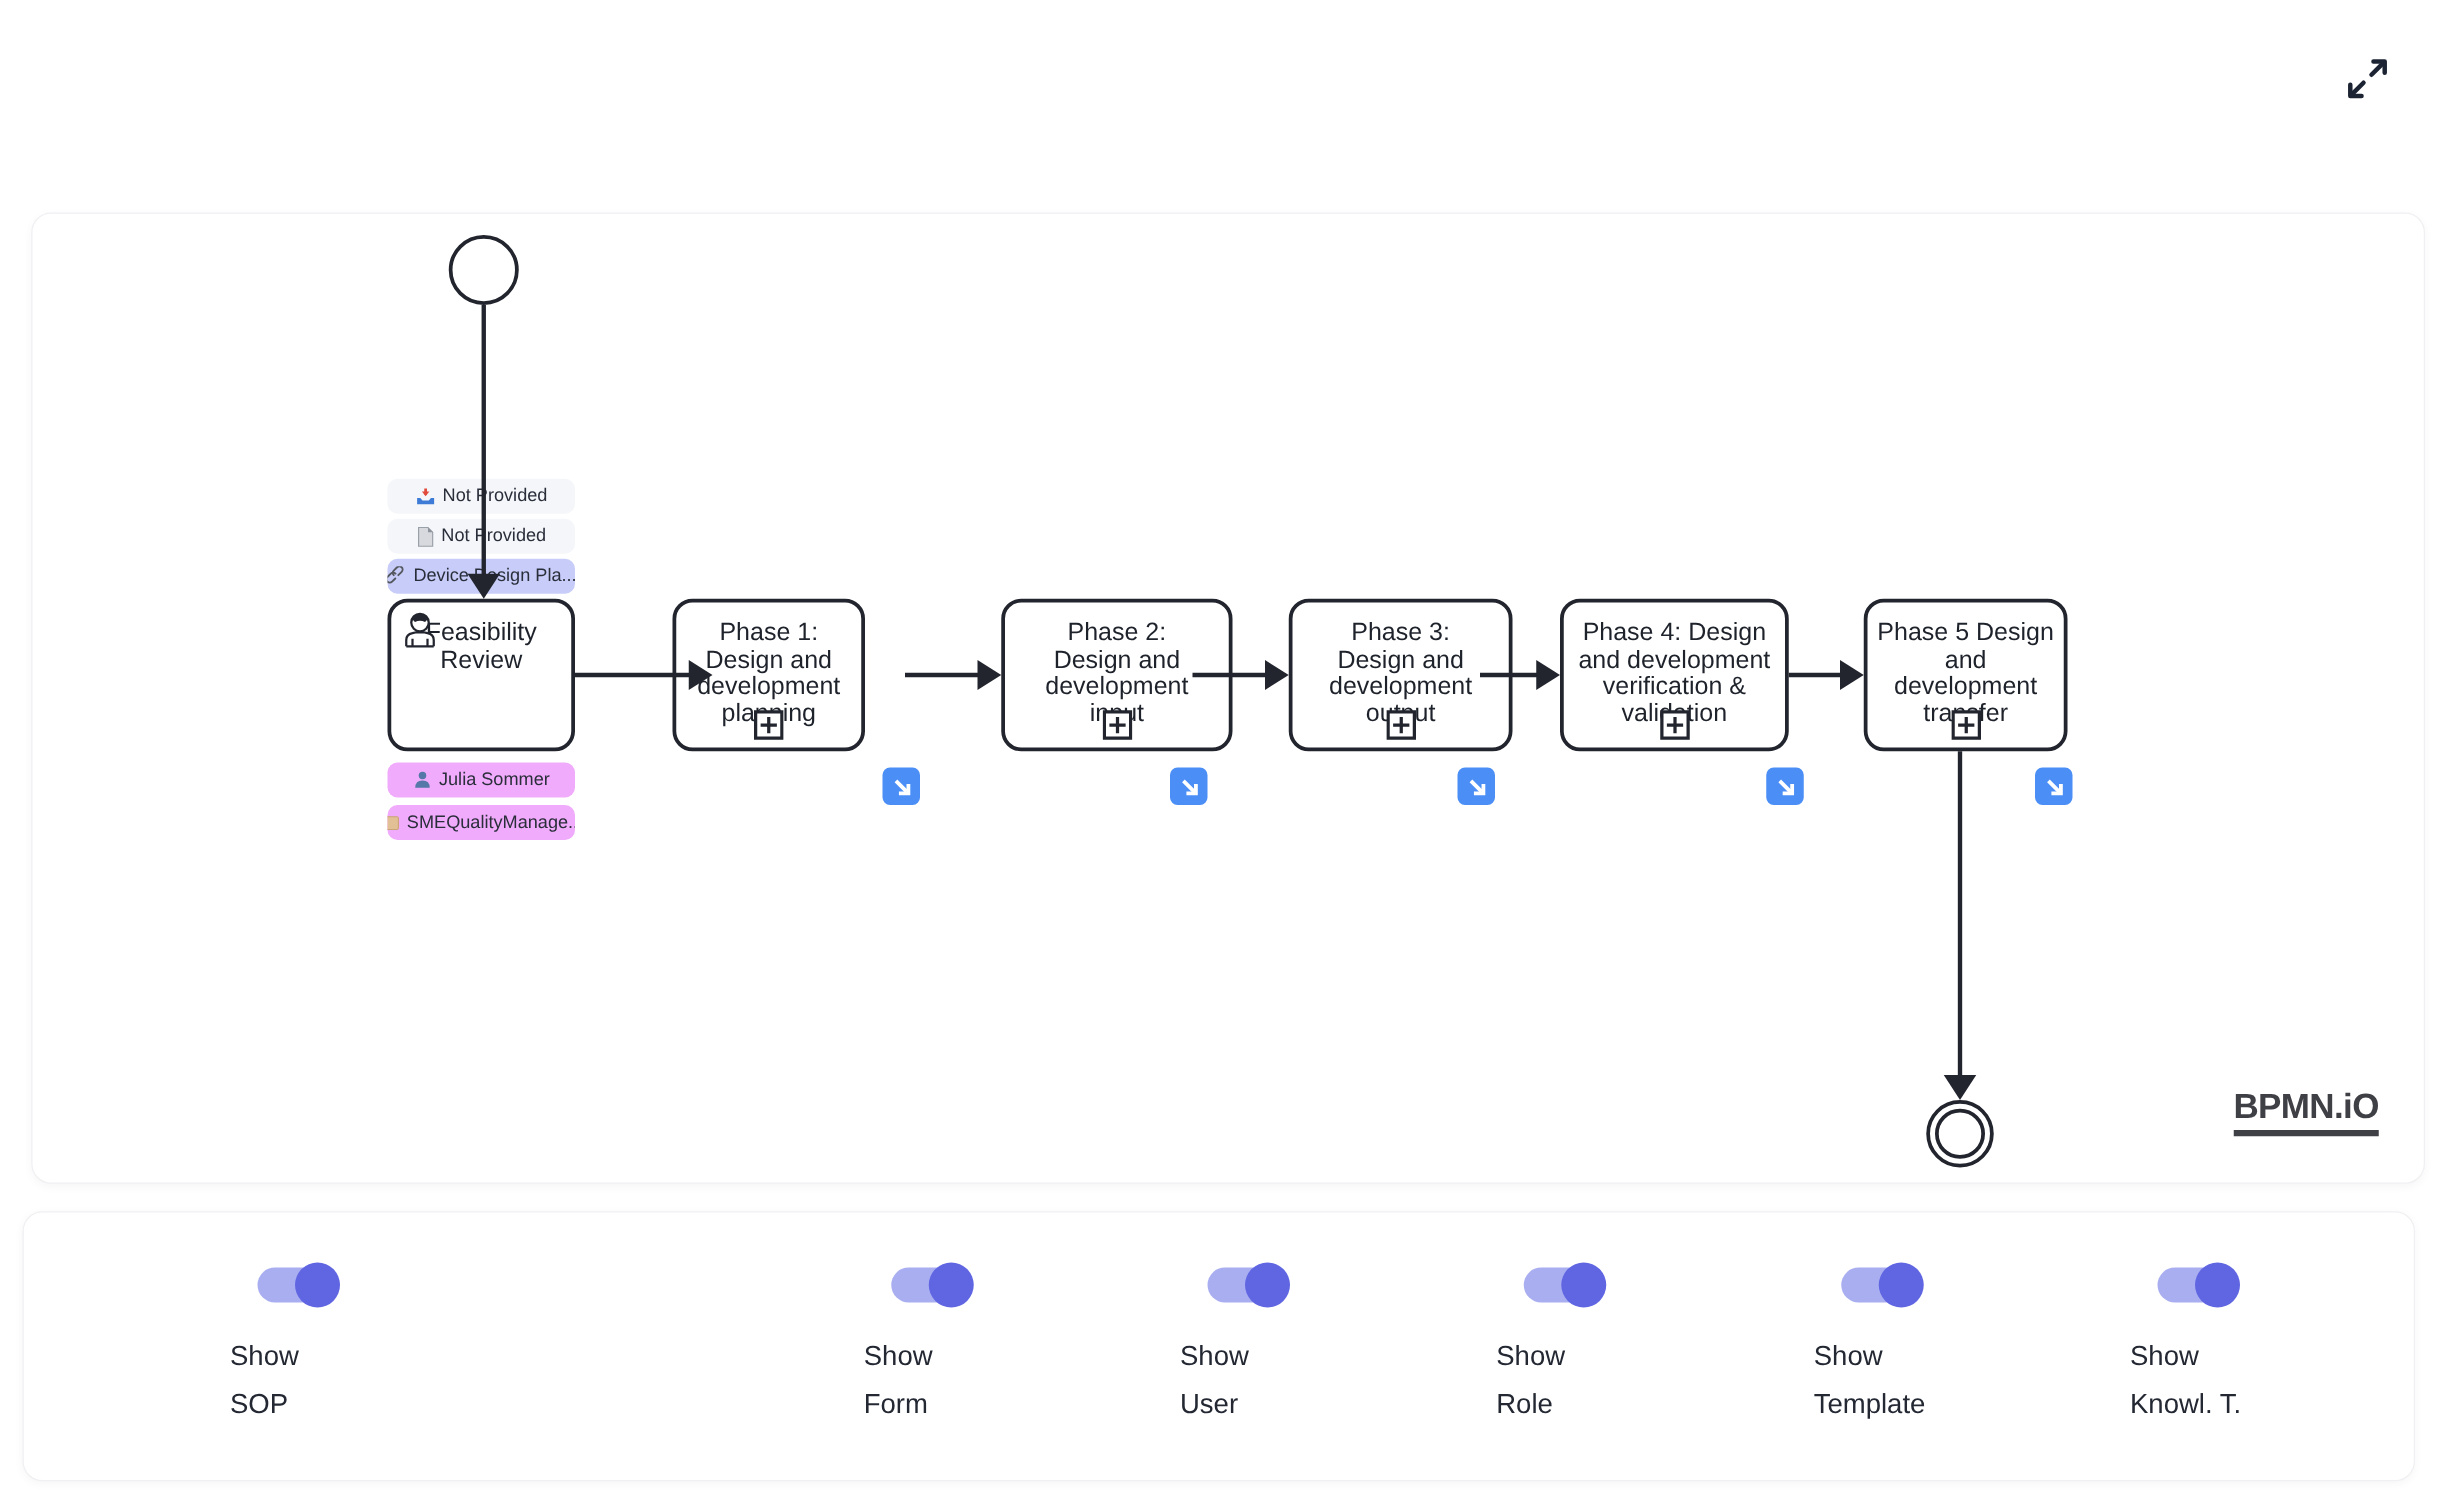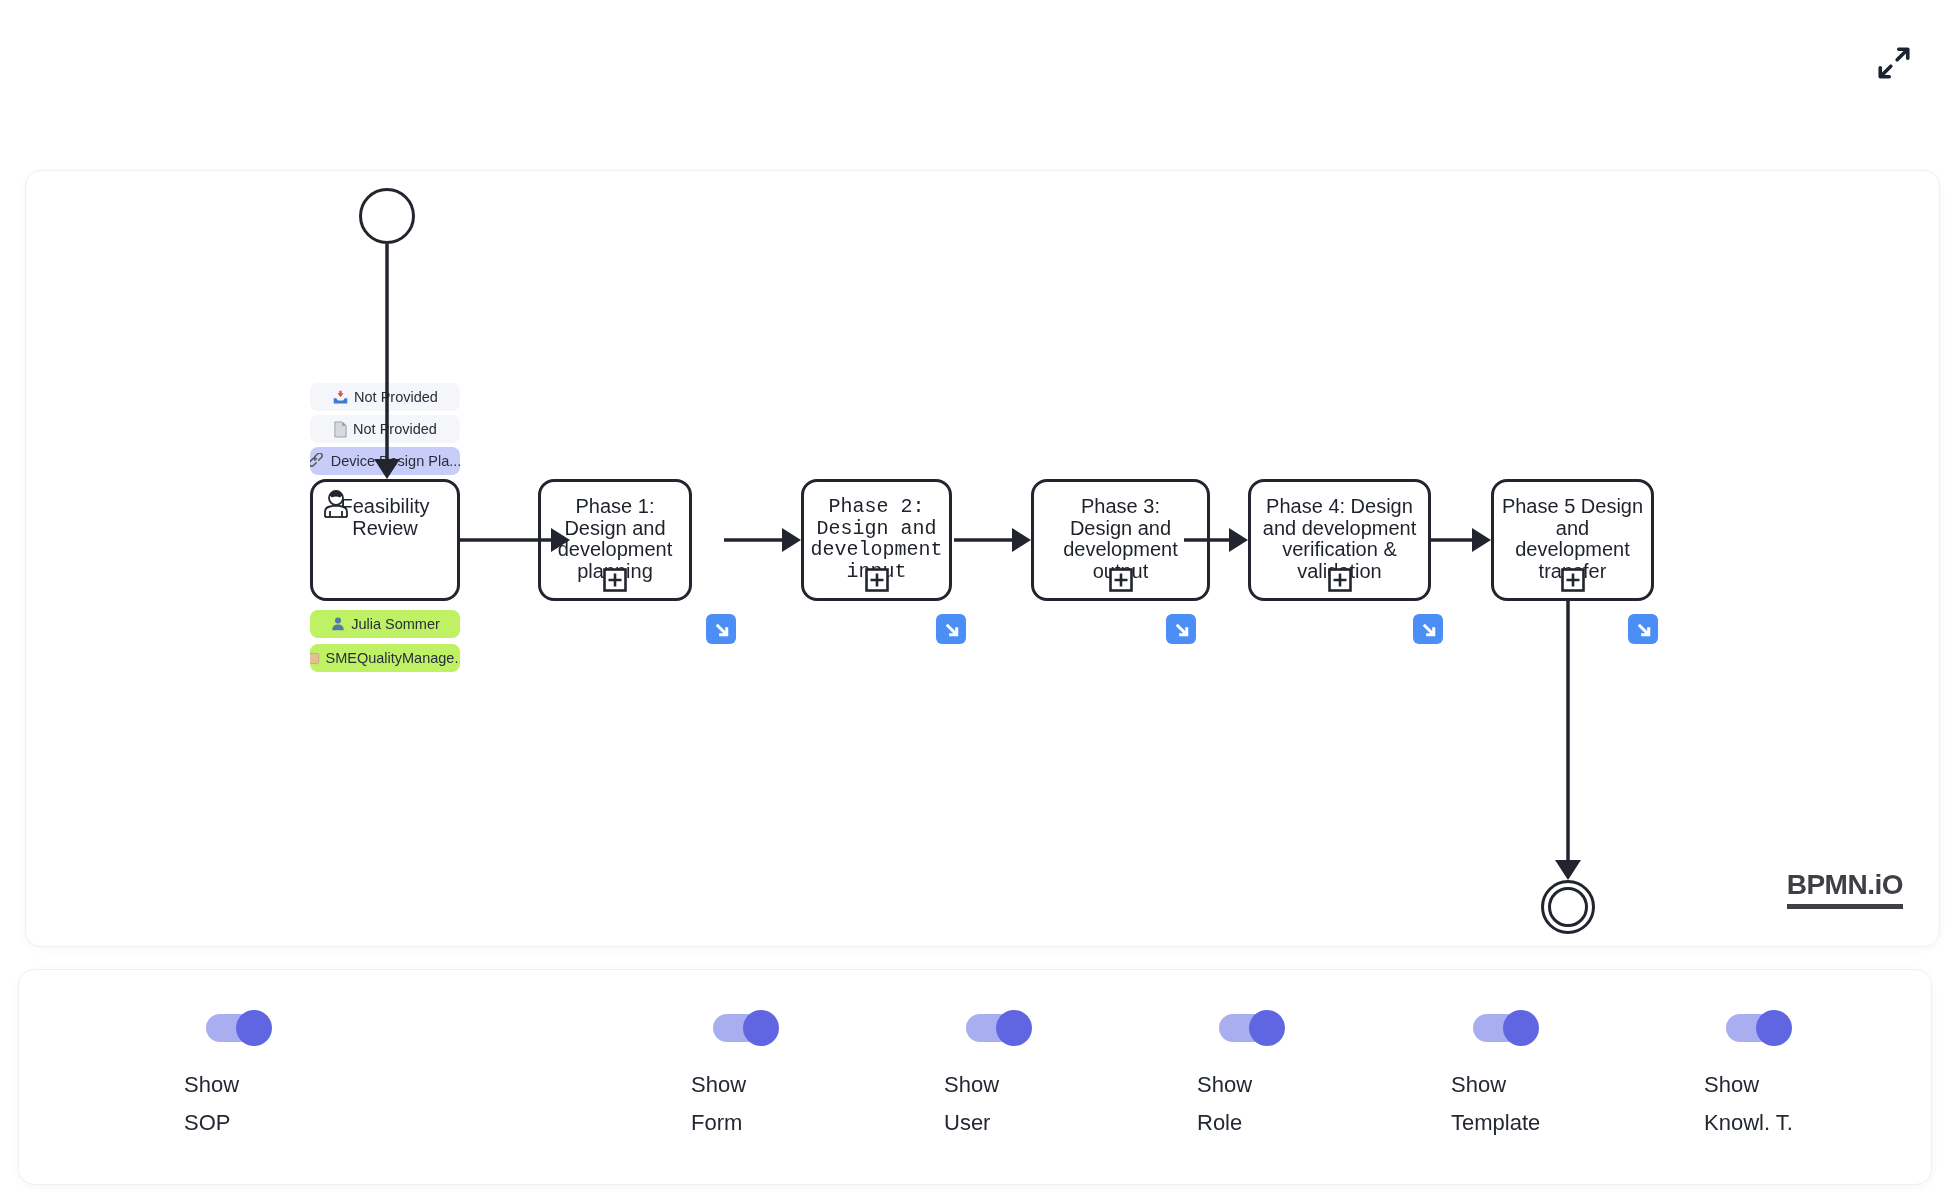--- a/index.html
+++ b/index.html
@@ -38,21 +38,21 @@
   .user-task-icon{position:absolute;left:7px;top:5px;width:32px;height:38px;}
 
   
   .chip{
     position:absolute;left:284px;width:150px;height:28px;border-radius:8px;
     display:flex;align-items:center;justify-content:center;gap:5px;
     font-size:14.5px;color:#2a2e3a;white-space:nowrap;overflow:hidden;z-index:1;box-sizing:border-box;padding:0 5px;
   }
   .chip-gray{background:rgba(243,245,249,0.92);}
   .chip-lavender{background:#c7cdf8;}
-  .chip-yellow{background:#bef264;}
+  .chip-yellow{background:#f0abfc;}
   .chip svg{flex:0 0 auto;}
 
   
   .corner-badge{
     position:absolute;top:443px;width:30px;height:30px;border-radius:6px;background:#4a8ef6;
     display:flex;align-items:center;justify-content:center;cursor:pointer;z-index:5;
   }
 
   
   .bpmn-logo{
@@ -154,21 +154,21 @@
         <span>development</span>
         <span>planning</span>
     </span>
     <span class="subproc-marker">
       <svg width="24" height="24" viewBox="0 0 24 24">
           <rect x="1.5" y="1.5" width="21" height="21" fill="#fff" stroke="#22252e" stroke-width="2.6"></rect>
           <path d="M12 5.5 V18.5 M5.5 12 H18.5" stroke="#22252e" stroke-width="2.6"></path>
         </svg>
     </span>
   </div>
-  <div class="task" style="left:775px;width:151px;font-family:Liberation Mono, monospace;">
+  <div class="task" style="left:775px;width:185px;">
     <span class="task-label">
       <span>Phase 2:</span>
         <span>Design and</span>
         <span>development</span>
         <span>input</span>
     </span>
     <span class="subproc-marker">
       <svg width="24" height="24" viewBox="0 0 24 24">
           <rect x="1.5" y="1.5" width="21" height="21" fill="#fff" stroke="#22252e" stroke-width="2.6"></rect>
           <path d="M12 5.5 V18.5 M5.5 12 H18.5" stroke="#22252e" stroke-width="2.6"></path>

